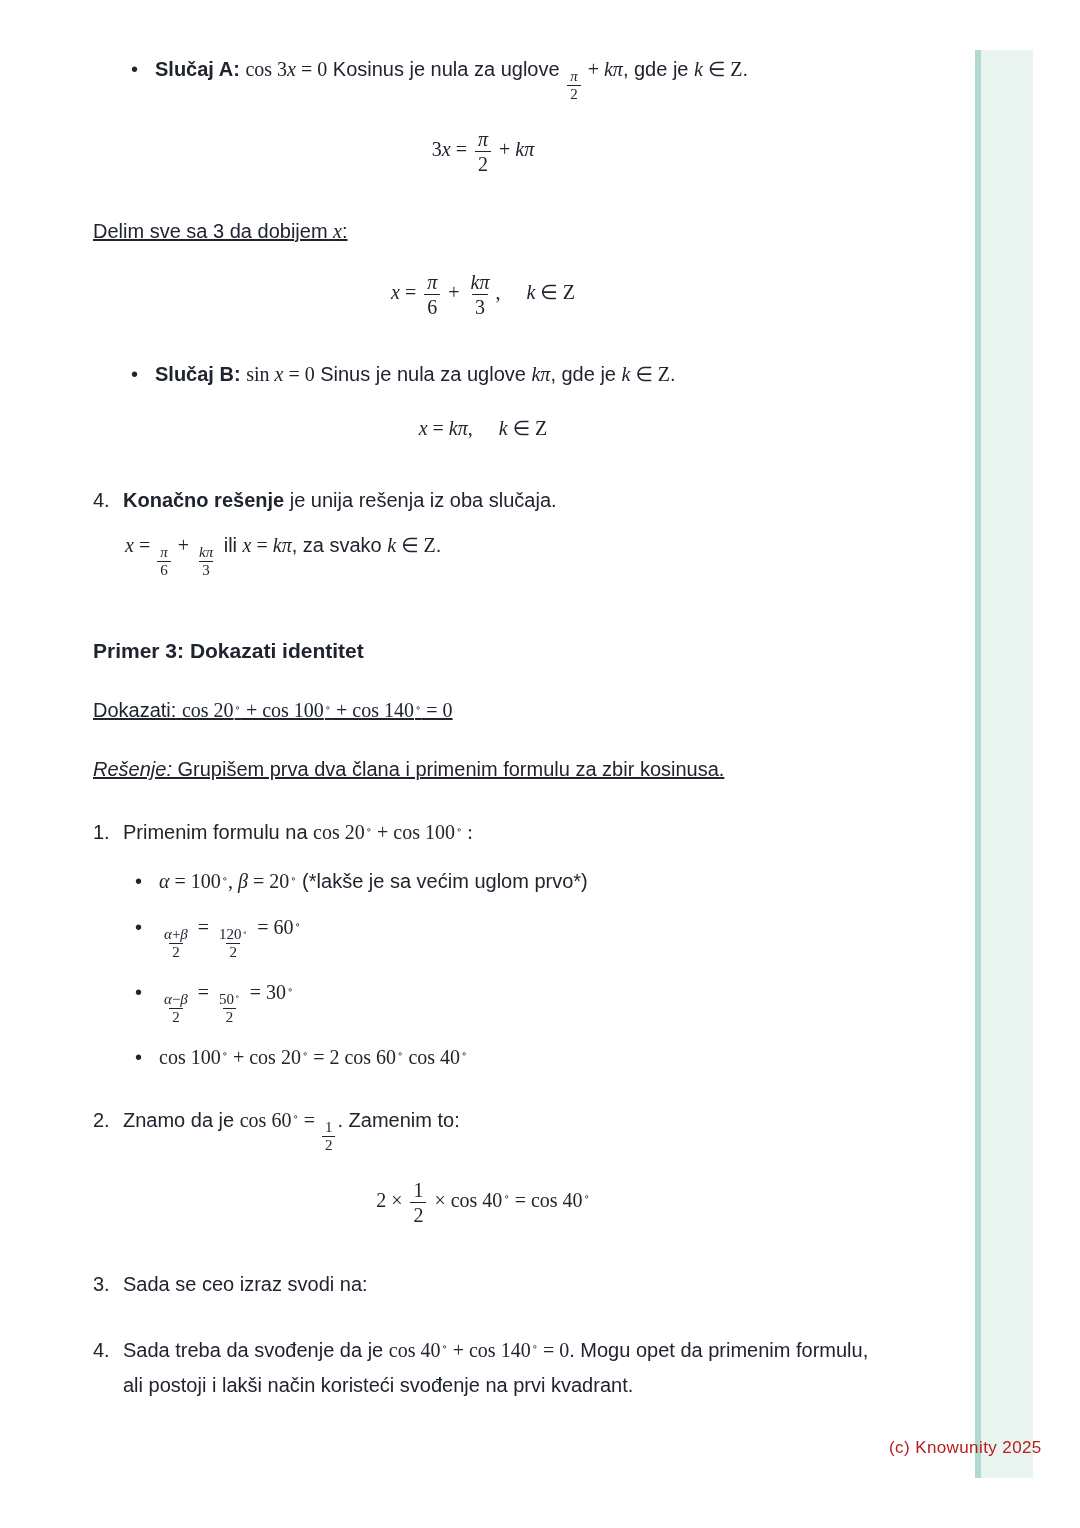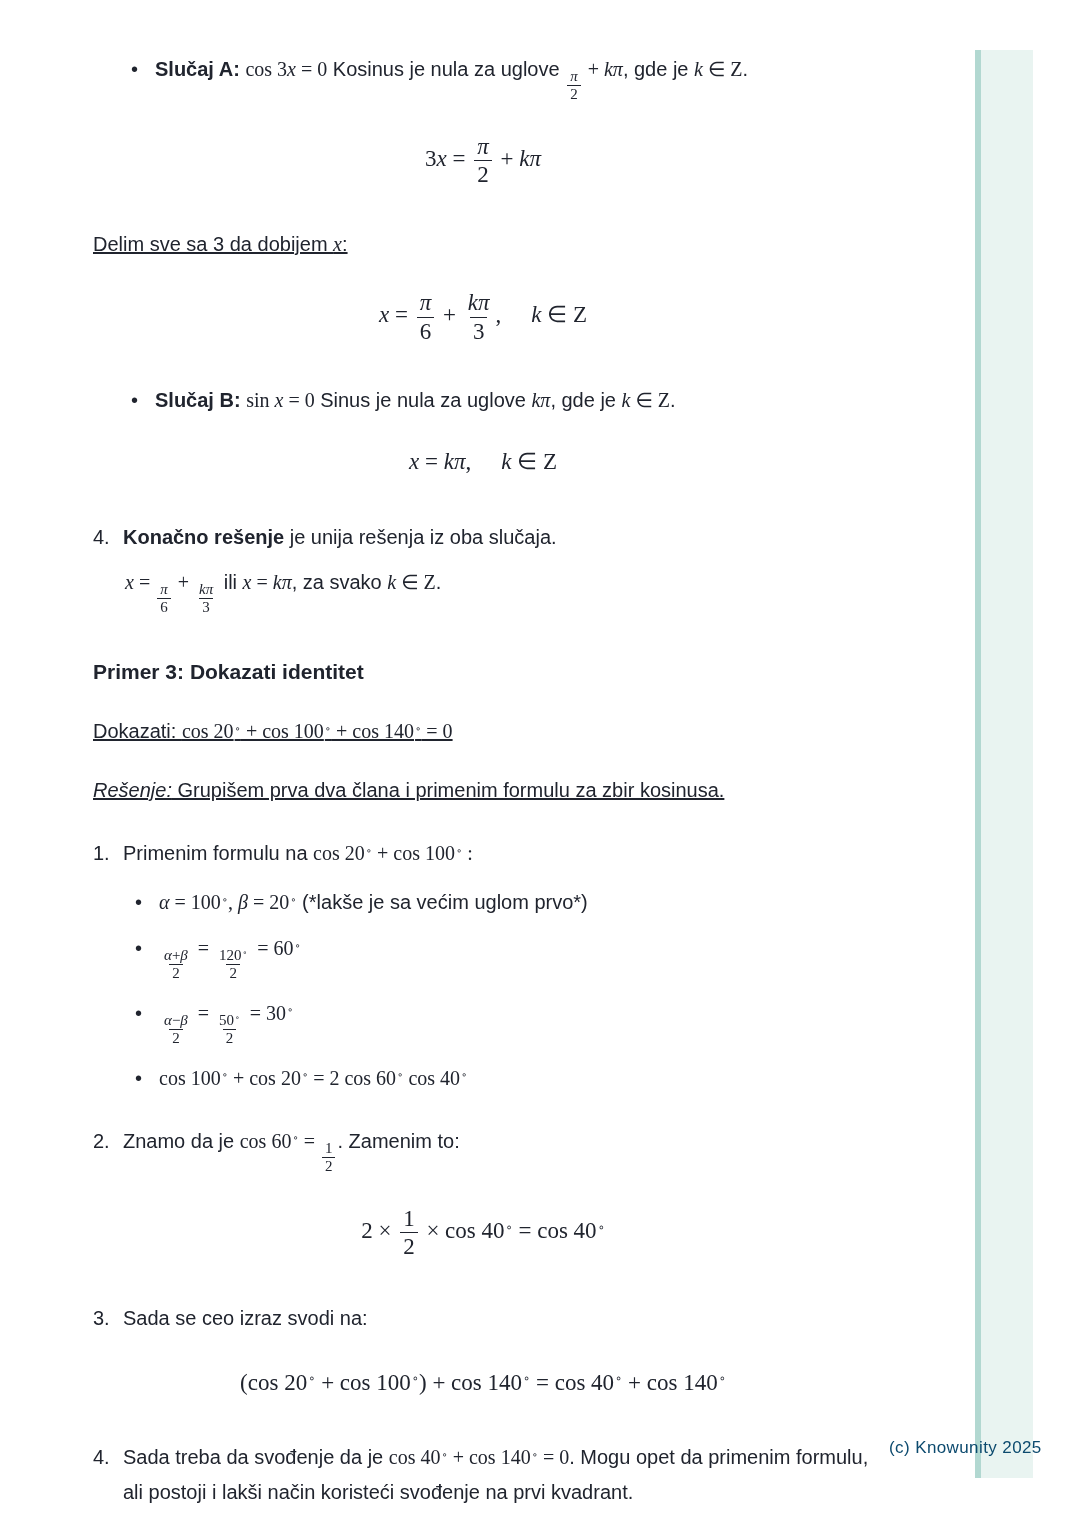--- a/index.html
+++ b/index.html
@@ -59,26 +59,26 @@
     margin: 0 3px;
     line-height: 1.2;
     font-family: "Liberation Serif", serif;
   }
   .frac .fn { padding: 0 3px; }
   .frac .fd { border-top: 1.4px solid currentColor; padding: 0 3px; }
   .block:not(.eq) .frac { font-size: 0.75em; line-height: 1.12; vertical-align: -0.35em; margin: 0 2px; }
   
   .eq {
     text-align: center;
-    font-size: 23px;
-    margin-top: 30px;
+    font-size: 20px;
+    margin-top: 24px;
     margin-bottom: 40px;
     font-family: "Liberation Serif", serif;
   }
-  .heading { font-size: 21px; font-weight: 700; margin-top: 40px; }
+  .heading { font-size: 21px; font-weight: 700; margin-top: 56px; }
   .para { margin-top: 29px; text-decoration: underline; }
   .num { display: flex; margin-top: 31px; line-height: 1.75; }
   .num .marker { flex: 0 0 30px; }
   .num .ctext { flex: 1; }
   .numcont { padding-left: 32px; margin-top: 12px; }
   .bullet1 { display: flex; margin-top: 34px; padding-left: 38px; }
   .bullet2 { display: flex; margin-top: 16px; padding-left: 42px; }
   .bullet1 .dot, .bullet2 .dot { flex: 0 0 24px; }
   .bullet1 .ctext, .bullet2 .ctext { flex: 1; }
 </style>
@@ -167,21 +167,20 @@
           </span><span class="txt">. Zamenim to:</span></span>
       </div>
       <div class="block eq"><span class="ctext"><span class="rm">2 × </span><span class="frac">
             <span class="fn"><span class="rm">1</span></span>
             <span class="fd"><span class="rm">2</span></span>
           </span><span class="rm"> × cos 40</span><span class="deg">∘</span><span class="rm"> = cos 40</span><span class="deg">∘</span></span></div>
       <div class="block num">
         <span class="marker">3.</span>
         <span class="ctext"><span class="txt">Sada se ceo izraz svodi na:</span></span>
       </div>
-      <div class="block eq"><span class="ctext"><span class="rm">(cos 20</span><span class="deg">∘</span><span class="rm"> + cos 100</span><span class="deg">∘</span><span class="rm">) + cos 140</span><span class="deg">∘</span><span class="rm"> = cos 40</span><span class="deg">∘</span><span class="rm"> + cos 140</span><span class="deg">∘</span></span></div>
       <div class="block num">
         <span class="marker">4.</span>
         <span class="ctext"><span class="txt">Sada treba da svođenje da je </span><span class="rm">cos 40</span><span class="deg">∘</span><span class="rm"> + cos 140</span><span class="deg">∘</span><span class="rm"> = 0</span><span class="txt">. Mogu opet da primenim formulu, ali postoji i lakši način koristeći svođenje na prvi kvadrant.</span></span>
       </div>
     </div>
 </main>
 
-<div class="watermark" style="color: #0c4a6e;">(c) Knowunity 2025</div>
+<div class="watermark" style="color: #b91c1c;">(c) Knowunity 2025</div>
 
 </body></html>

